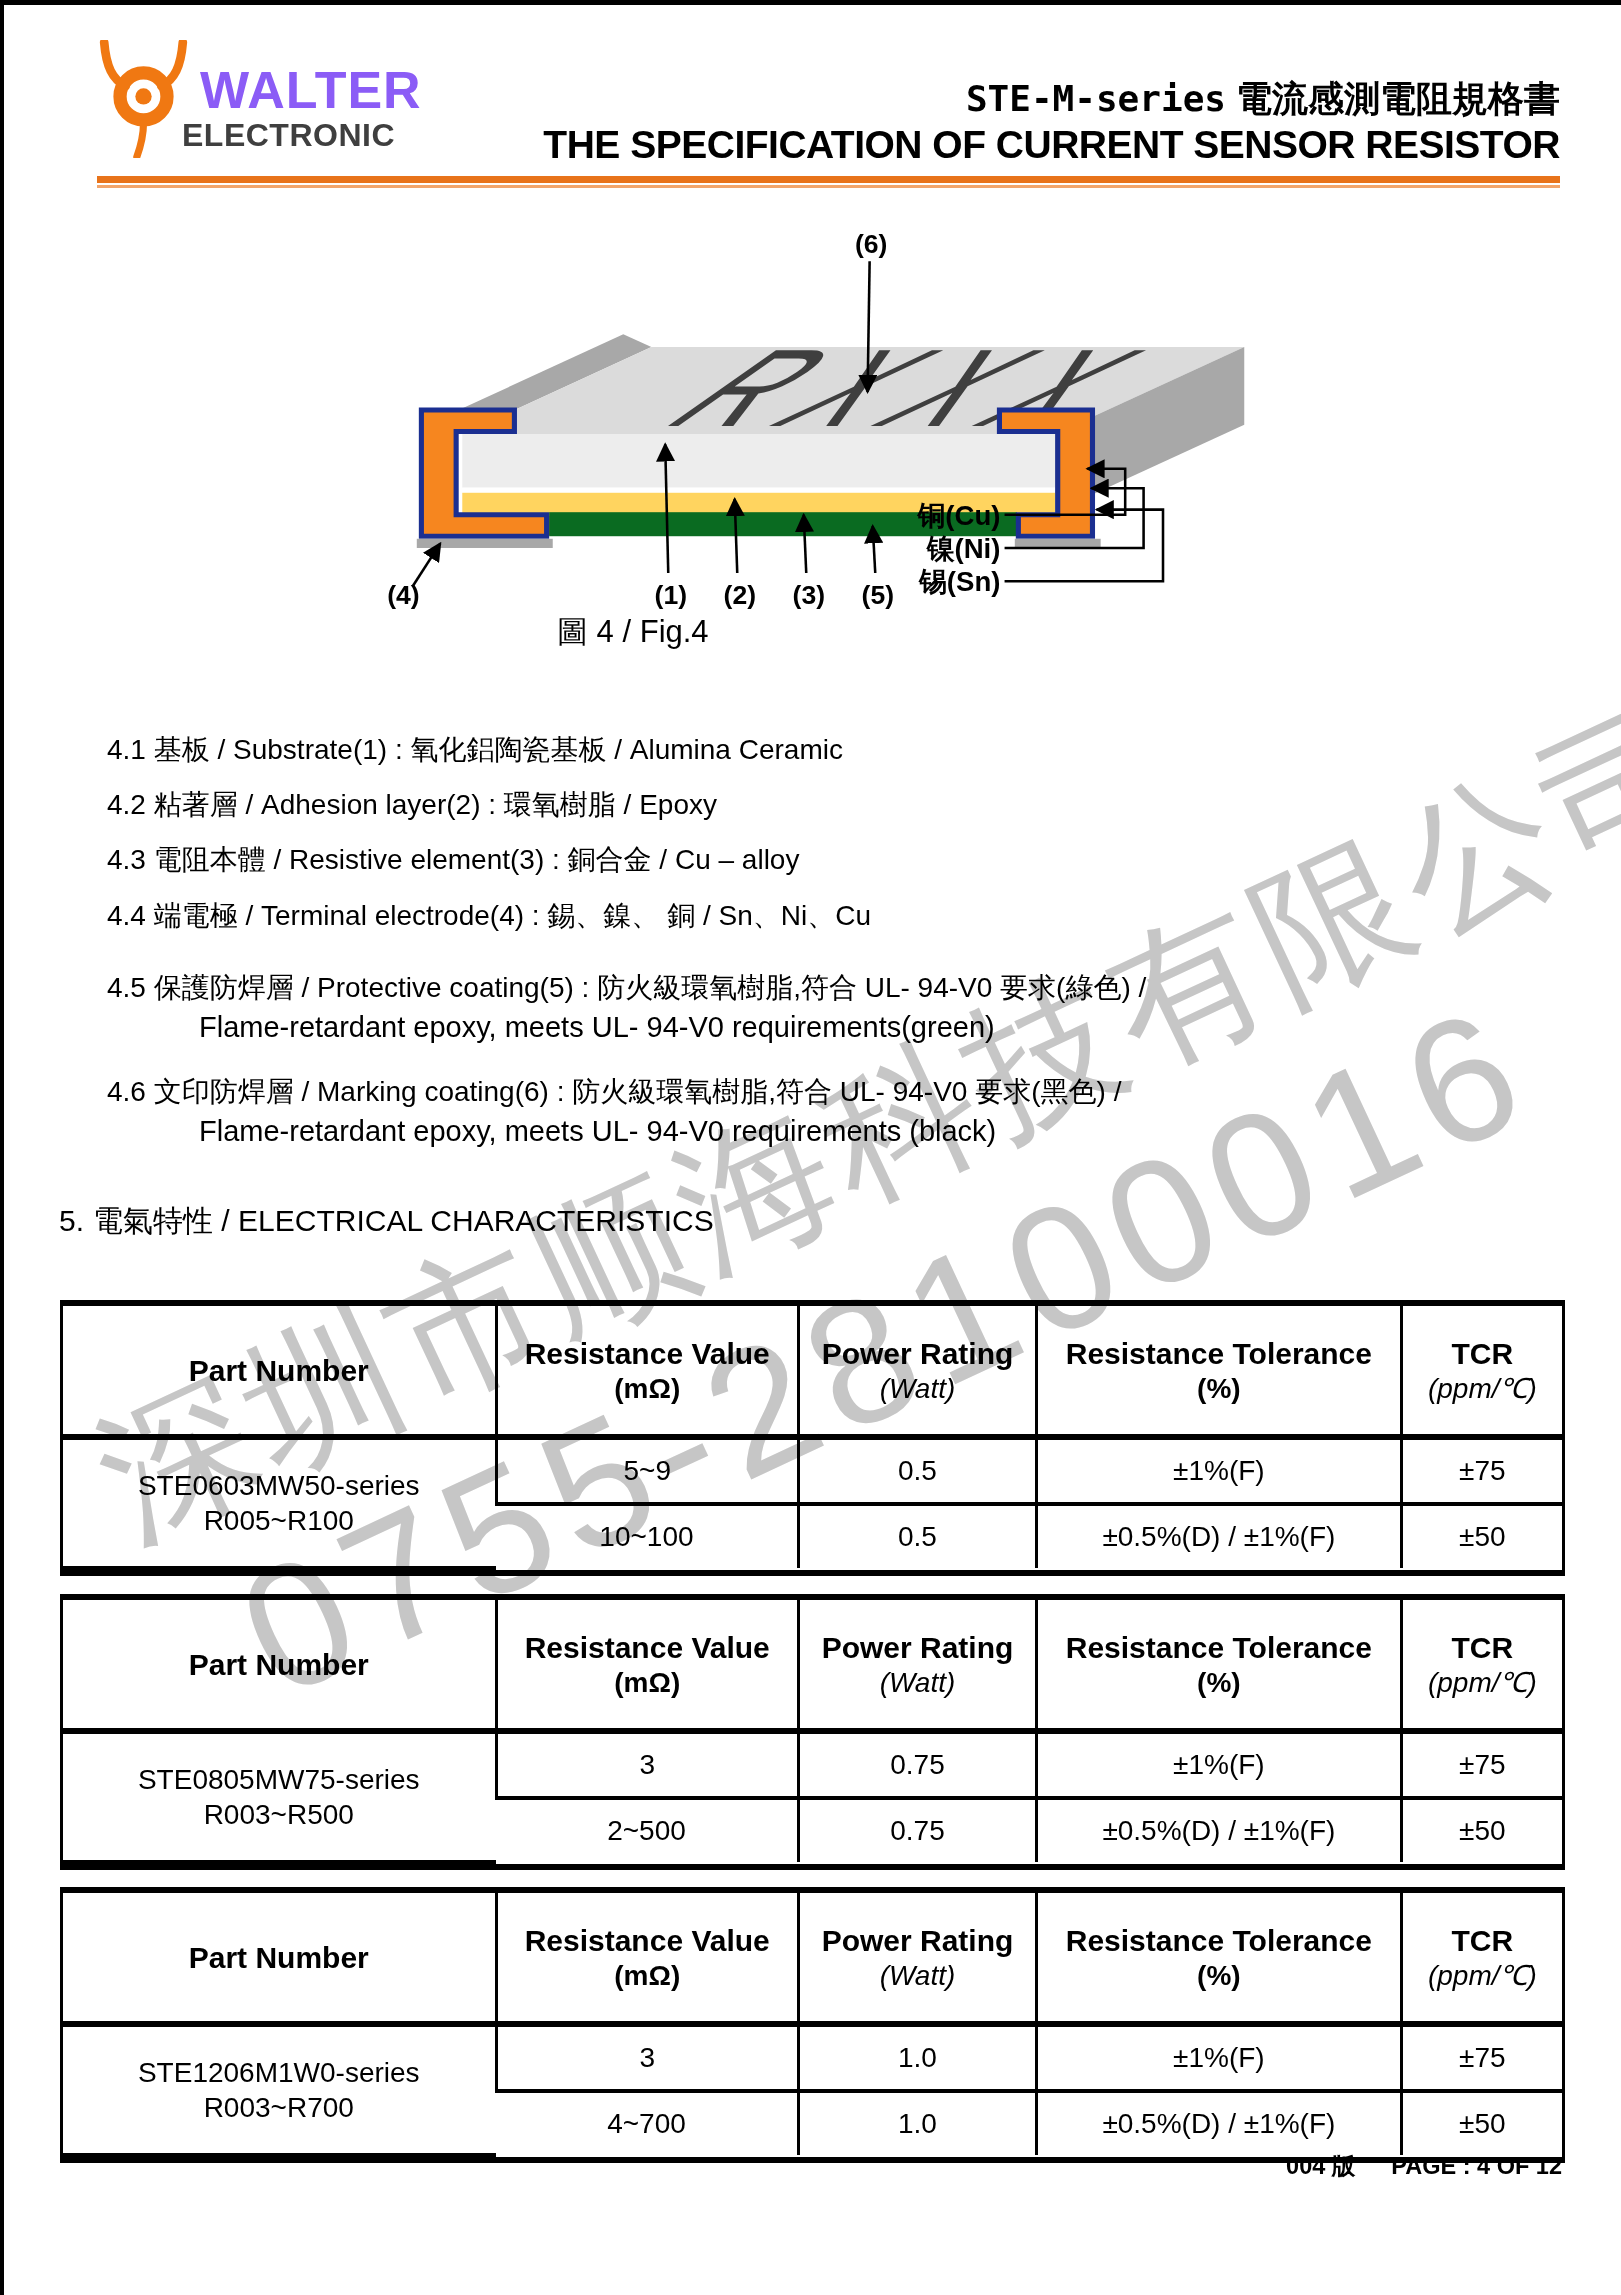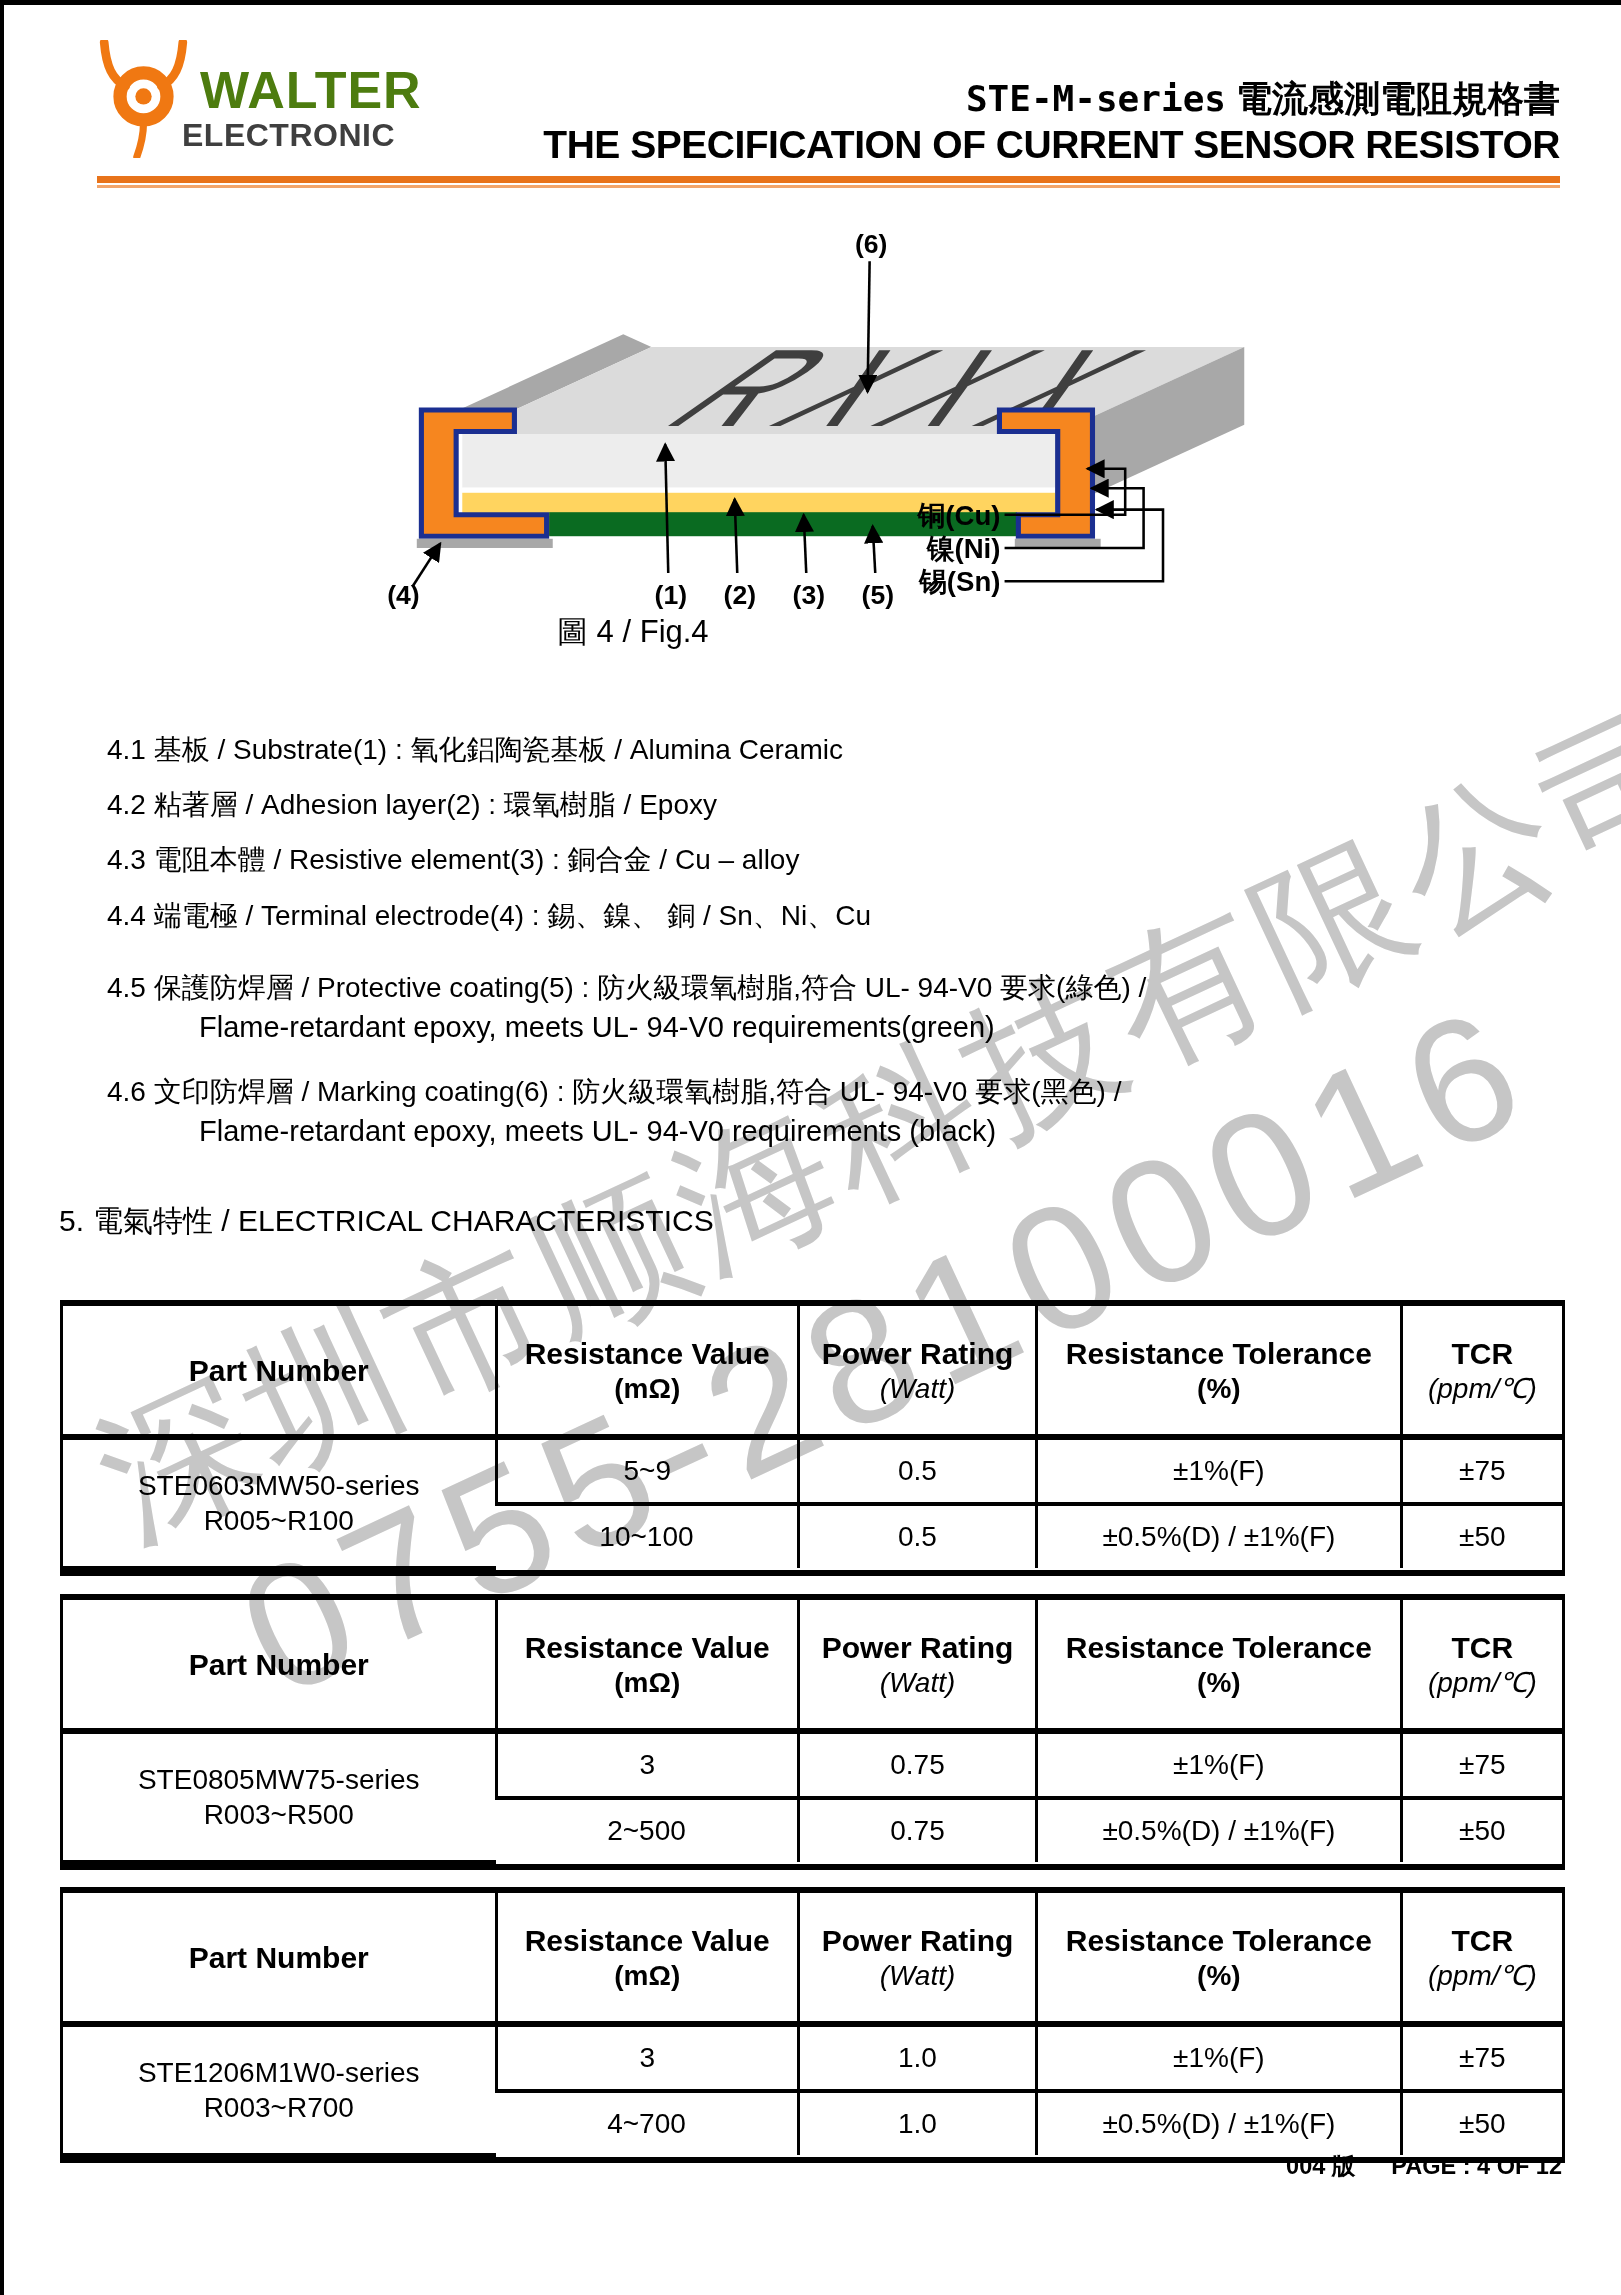--- a/index.html
+++ b/index.html
@@ -8,21 +8,21 @@
   .abs{position:absolute;}
   
   .edge-top{left:0;top:0;width:1622px;height:5.1px;background:#000;}
   .edge-left{left:0;top:0;width:4.1px;height:2295px;background:#000;}
   
   .wm{left:77px;top:1421px;transform:rotate(-25deg);transform-origin:0 0;
       color:#c6c6c6;white-space:nowrap;line-height:1;}
   .wm .l1{font-size:153px;letter-spacing:6.1px;}
   .wm .l2{font-size:176px;letter-spacing:12.3px;margin:36px 0 0 66px;}
   
-  .brand-name{left:200px;top:60px;font-size:52px;font-weight:bold;color:#4d7c0f;letter-spacing:1px;}
+  .brand-name{left:200px;top:60px;font-size:52px;font-weight:bold;color:#8b5cf6;letter-spacing:1px;}
   .brand-sub{left:182px;top:117px;font-size:32px;font-weight:bold;color:#3f3f3f;letter-spacing:0.5px;}
   .title-zh{right:62px;top:75px;font-size:36px;font-weight:bold;white-space:nowrap;}
   .title-zh .mono{font-family:"DejaVu Sans Mono",monospace;}
   .title-en{right:62px;top:123px;font-size:39px;font-weight:bold;white-space:nowrap;letter-spacing:-0.5px;}
   .rule{left:97px;top:176px;width:1463px;height:6.6px;background:#e8731a;}
   .rule2{left:97px;top:185px;width:1463px;height:2.6px;background:#f2a56b;}
   
   .fig-caption{left:557px;top:611px;width:358px;text-align:left;font-size:31px;white-space:nowrap;}
   svg text{font-family:"Liberation Sans",sans-serif;}
   .callout{font-size:52px;font-weight:bold;}

